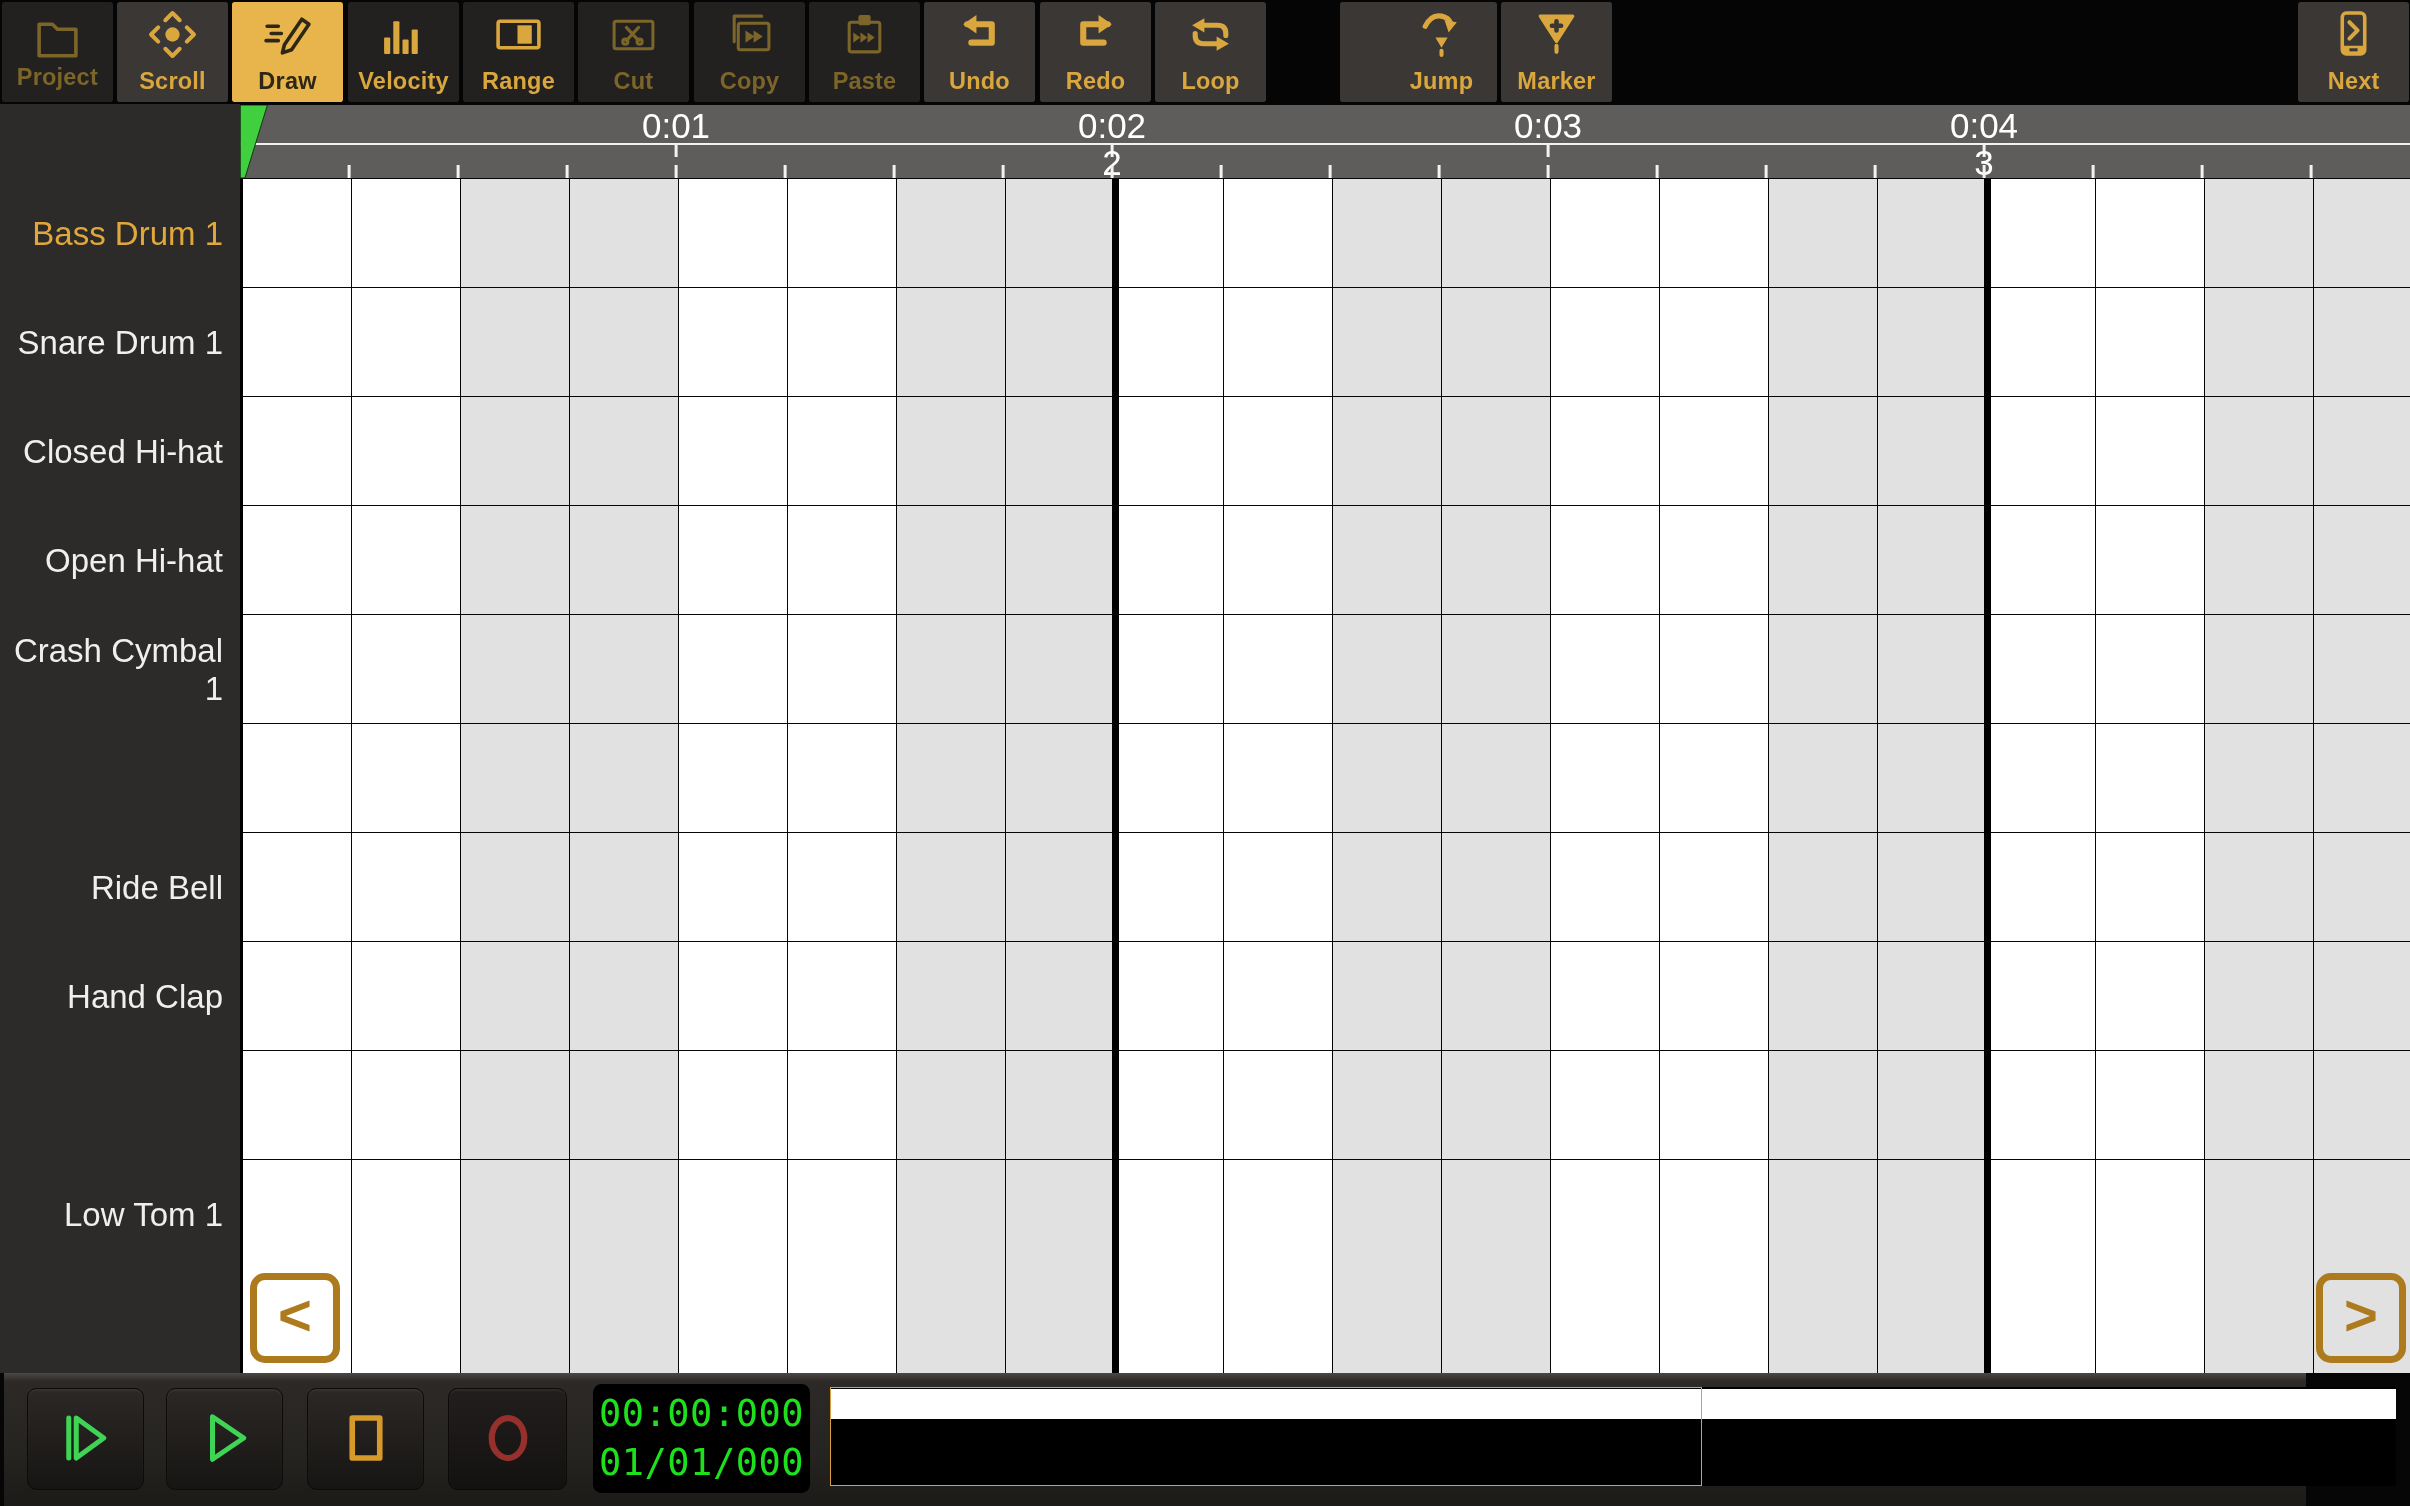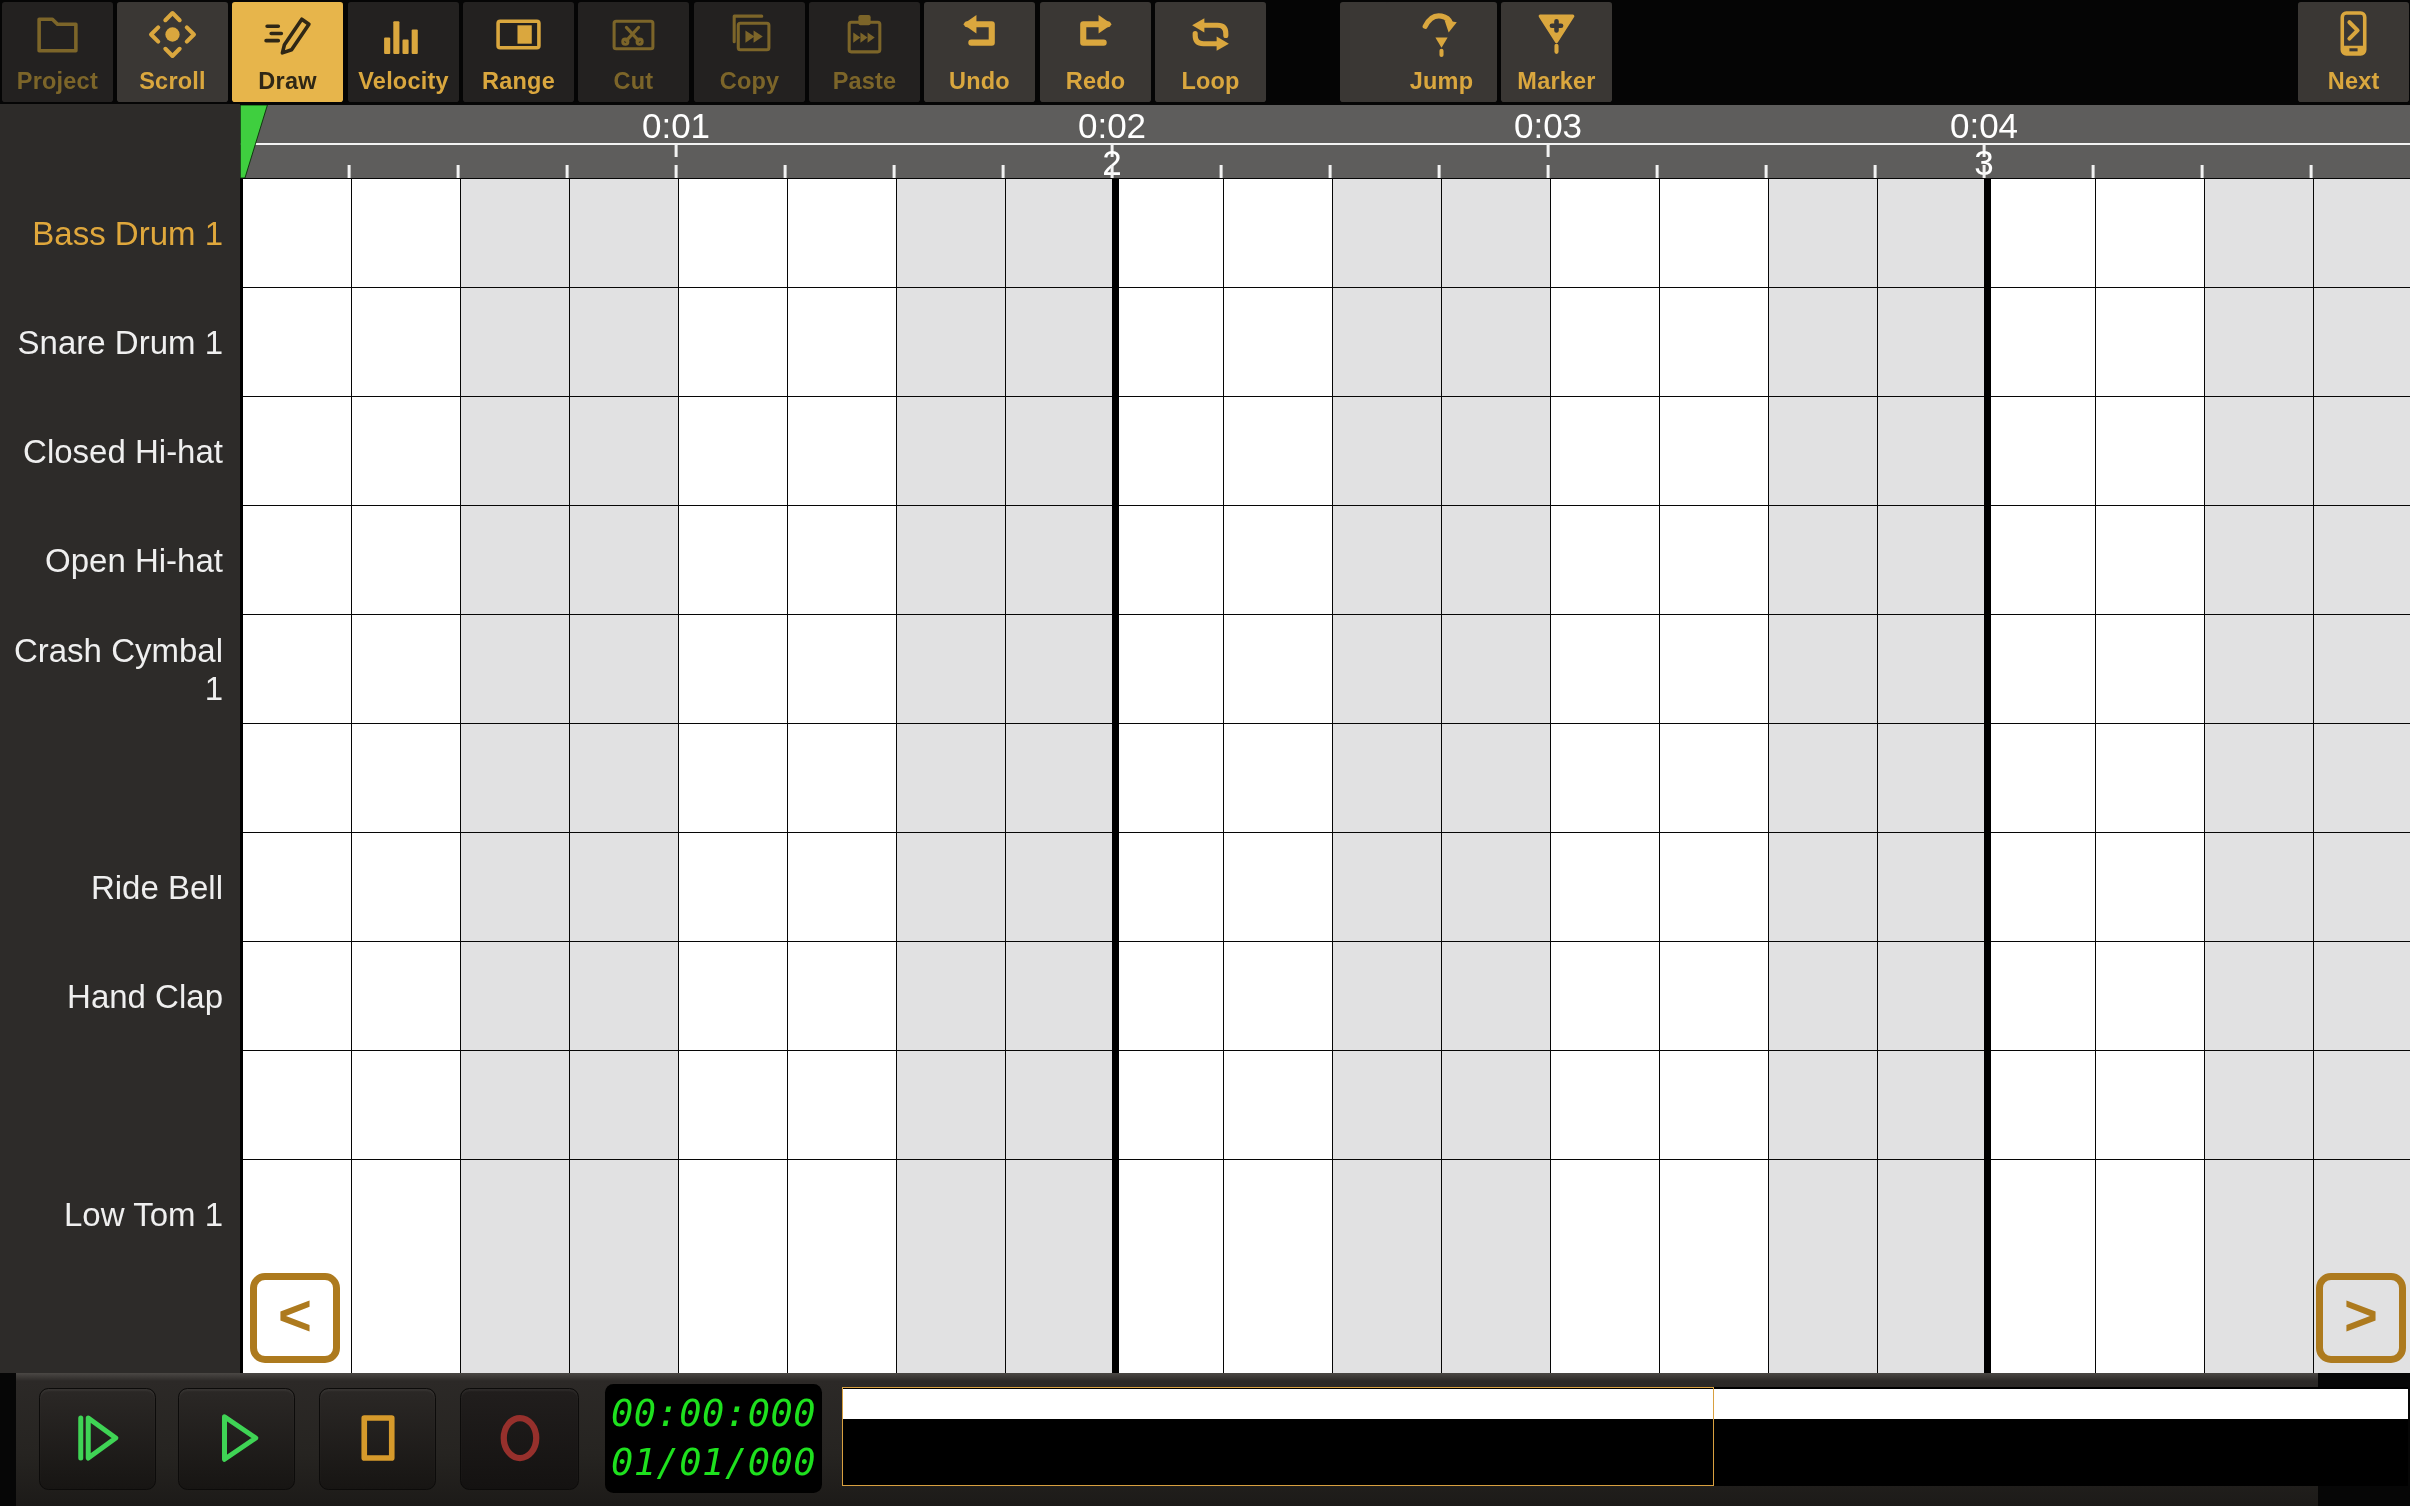--- a/index.html
+++ b/index.html
@@ -45,42 +45,42 @@
 
   
   .navbtn{position:absolute;width:90px;height:90px;background:transparent;border:7.5px solid #ad7a1e;
           border-radius:15px;color:#ad7a1e;font-size:58px;font-weight:700;line-height:1;
           display:flex;align-items:center;justify-content:center;cursor:pointer;
           font-family:"Liberation Sans",sans-serif;padding:0 0 5.6px;}
   #nav-left{left:250px;top:1273px;}
   #nav-right{left:2316px;top:1273px;}
 
   
-  #transport{position:absolute;left:16px;top:1373px;width:2302px;height:134px;
-             background:linear-gradient(#4b4845,#2c2927 6%,#262421 60%,#1c1a18);font-style:italic;}
+  #transport{position:absolute;left:4px;top:1373px;width:2302px;height:134px;
+             background:linear-gradient(#4b4845,#2c2927 6%,#262421 60%,#1c1a18);}
   .tr-btn{position:absolute;top:15px;height:102px;border-radius:9.4px;
           background:linear-gradient(#2b2826,#171513);border:1.9px solid #0c0b0a;
           box-shadow:inset 0 1.9px 1.9px rgba(255,255,255,0.06);box-sizing:border-box;
           display:flex;align-items:center;justify-content:center;cursor:pointer;}
   .tr-rec{background:linear-gradient(#211e1d,#141211);}
   #time-display{position:absolute;left:589px;top:11.3px;width:217px;height:109px;background:#000;
                 border-radius:8.5px;color:#1ee11e;font-family:"DejaVu Sans Mono",monospace;
                 font-size:37px;line-height:49px;text-align:center;padding-top:4.7px;box-sizing:border-box;
                 letter-spacing:0.5px;}
   #overview{position:absolute;left:826px;top:14px;width:1566px;height:99px;background:#000;cursor:pointer;}
   .ov-band{position:absolute;left:0;top:1.9px;width:100%;height:30px;background:#ffffff;}
   .ov-view{position:absolute;left:0;top:0;width:872px;height:99px;border:1.9px solid #d8a040;
            box-sizing:border-box;cursor:grab;}
 </style>
 </head>
 <body>
 
 <div id="app">
   <div id="toolbar">
-      <div class="tb-btn tb-dark" style="left: 1.9px;">
+      <div class="tb-btn tb-dark" style="left: 1.9px; justify-content: center;">
         <span class="tb-dim" style="display:block">
           <svg width="49" height="49" viewBox="0 0 48 48">
             <path d="M6 40 V9 h13 l5 5 h18 v26 z" stroke-width="3.5" fill="none" stroke="currentColor" stroke-linecap="round" stroke-linejoin="round"></path>
           </svg>
         </span>
                <span class="lbl tb-dim">Project</span>
       </div>
       <div class="tb-btn tb-raised" style="left: 117px;">
         <span class="tb-bright" style="display:block">
           <svg width="49" height="49" viewBox="0 0 48 48">

